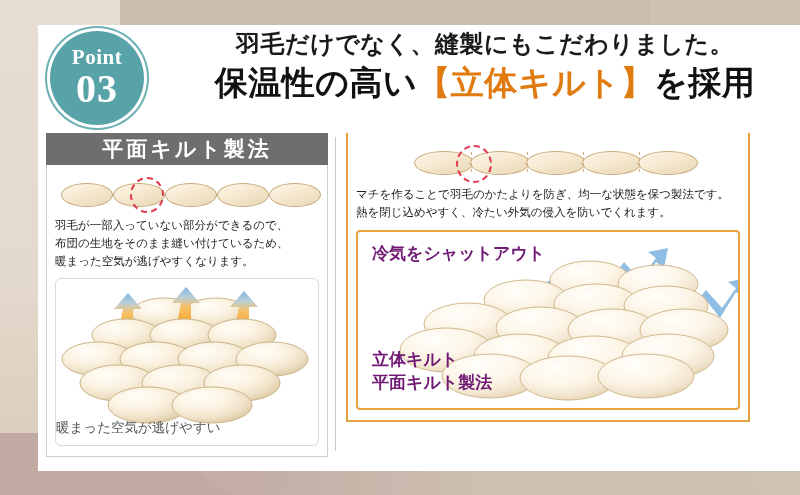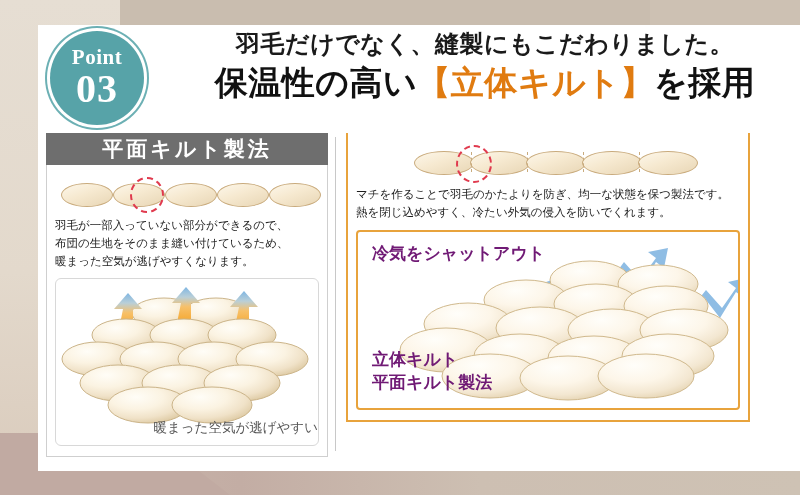--- a/index.html
+++ b/index.html
@@ -101,21 +101,21 @@
 
   
   .diagram{
     position:relative;margin-top:8px;background:#ffffff;border:1px solid #d8d8d8;
     border-radius:6px;overflow:hidden;
   }
   .diagram-left{height:166px;}
   .diagram-right{height:176px;border:2px solid #e8a33c;border-radius:4px;}
 
   .caption{
-    position:absolute;left:0;right:0;bottom:8px;text-align:right;
+    position:absolute;left:0;right:0;bottom:8px;text-align:left;
     font-size:13.5px;color:#555555;font-weight:400;
     font-family:"DejaVu Sans","Liberation Sans",sans-serif;
   }
   .lbl-orange{
     position:absolute;color:#701a75;font-weight:700;
     font-family:"DejaVu Sans","Liberation Sans",sans-serif;
     font-size:17px;line-height:1.35;letter-spacing:0px;
   }
   .lbl-cold{left:14px;top:10px;}
   .lbl-warm{left:14px;bottom:14px;}

